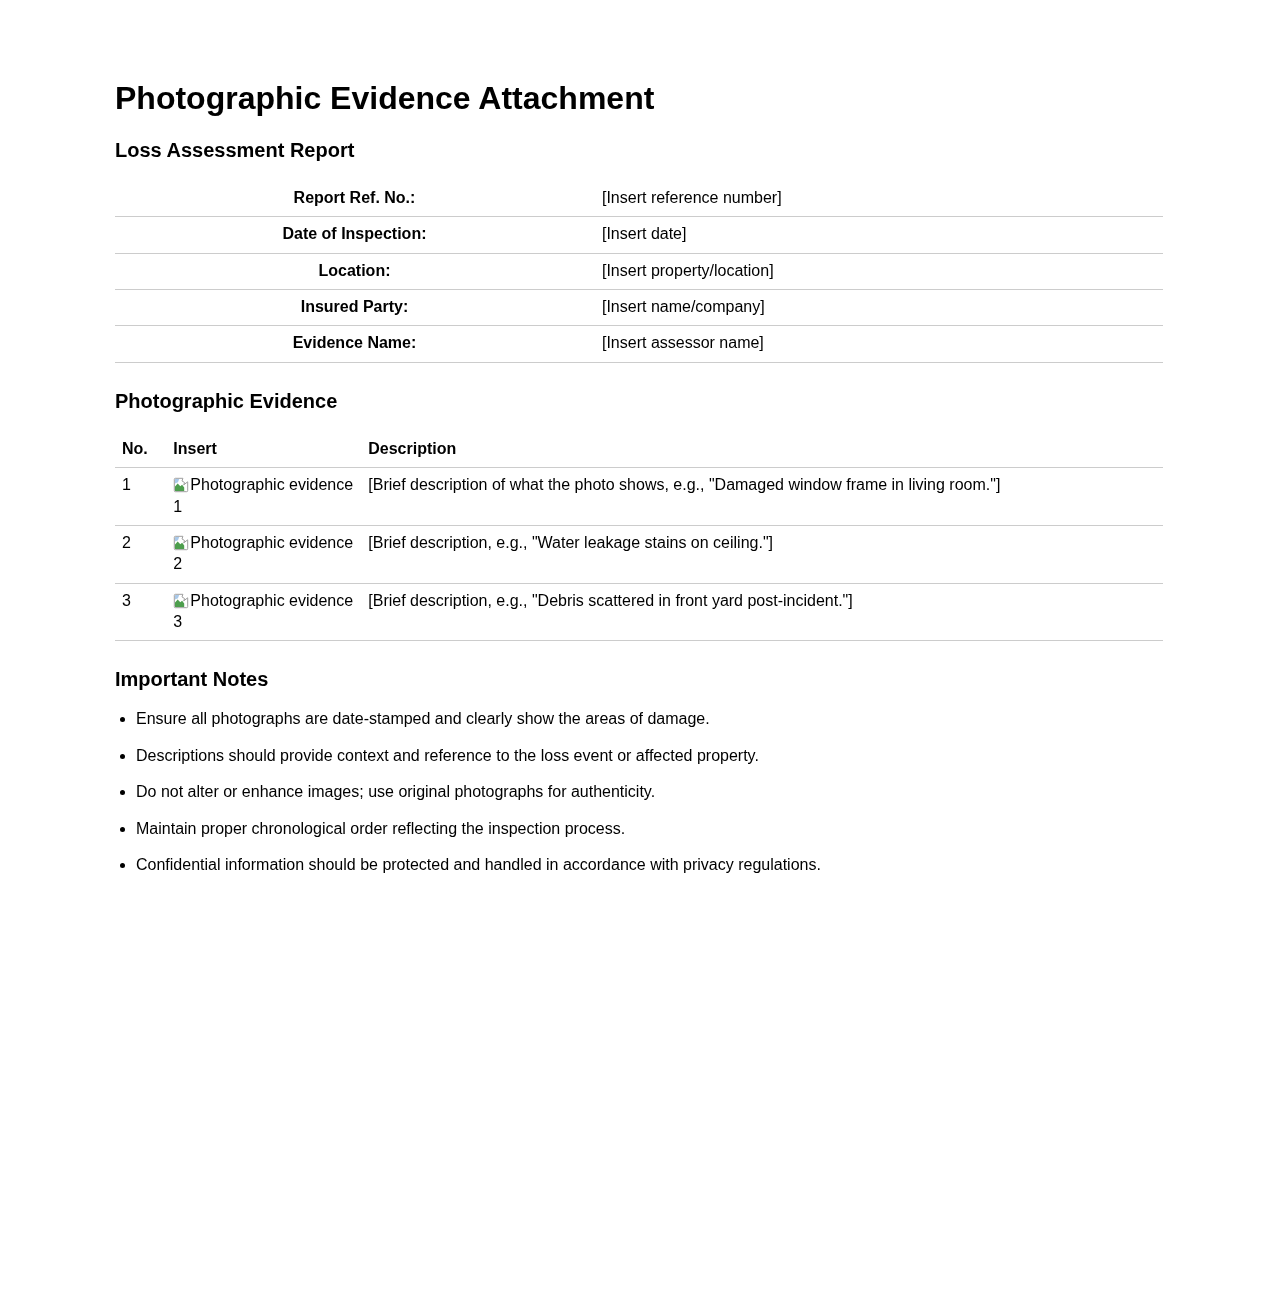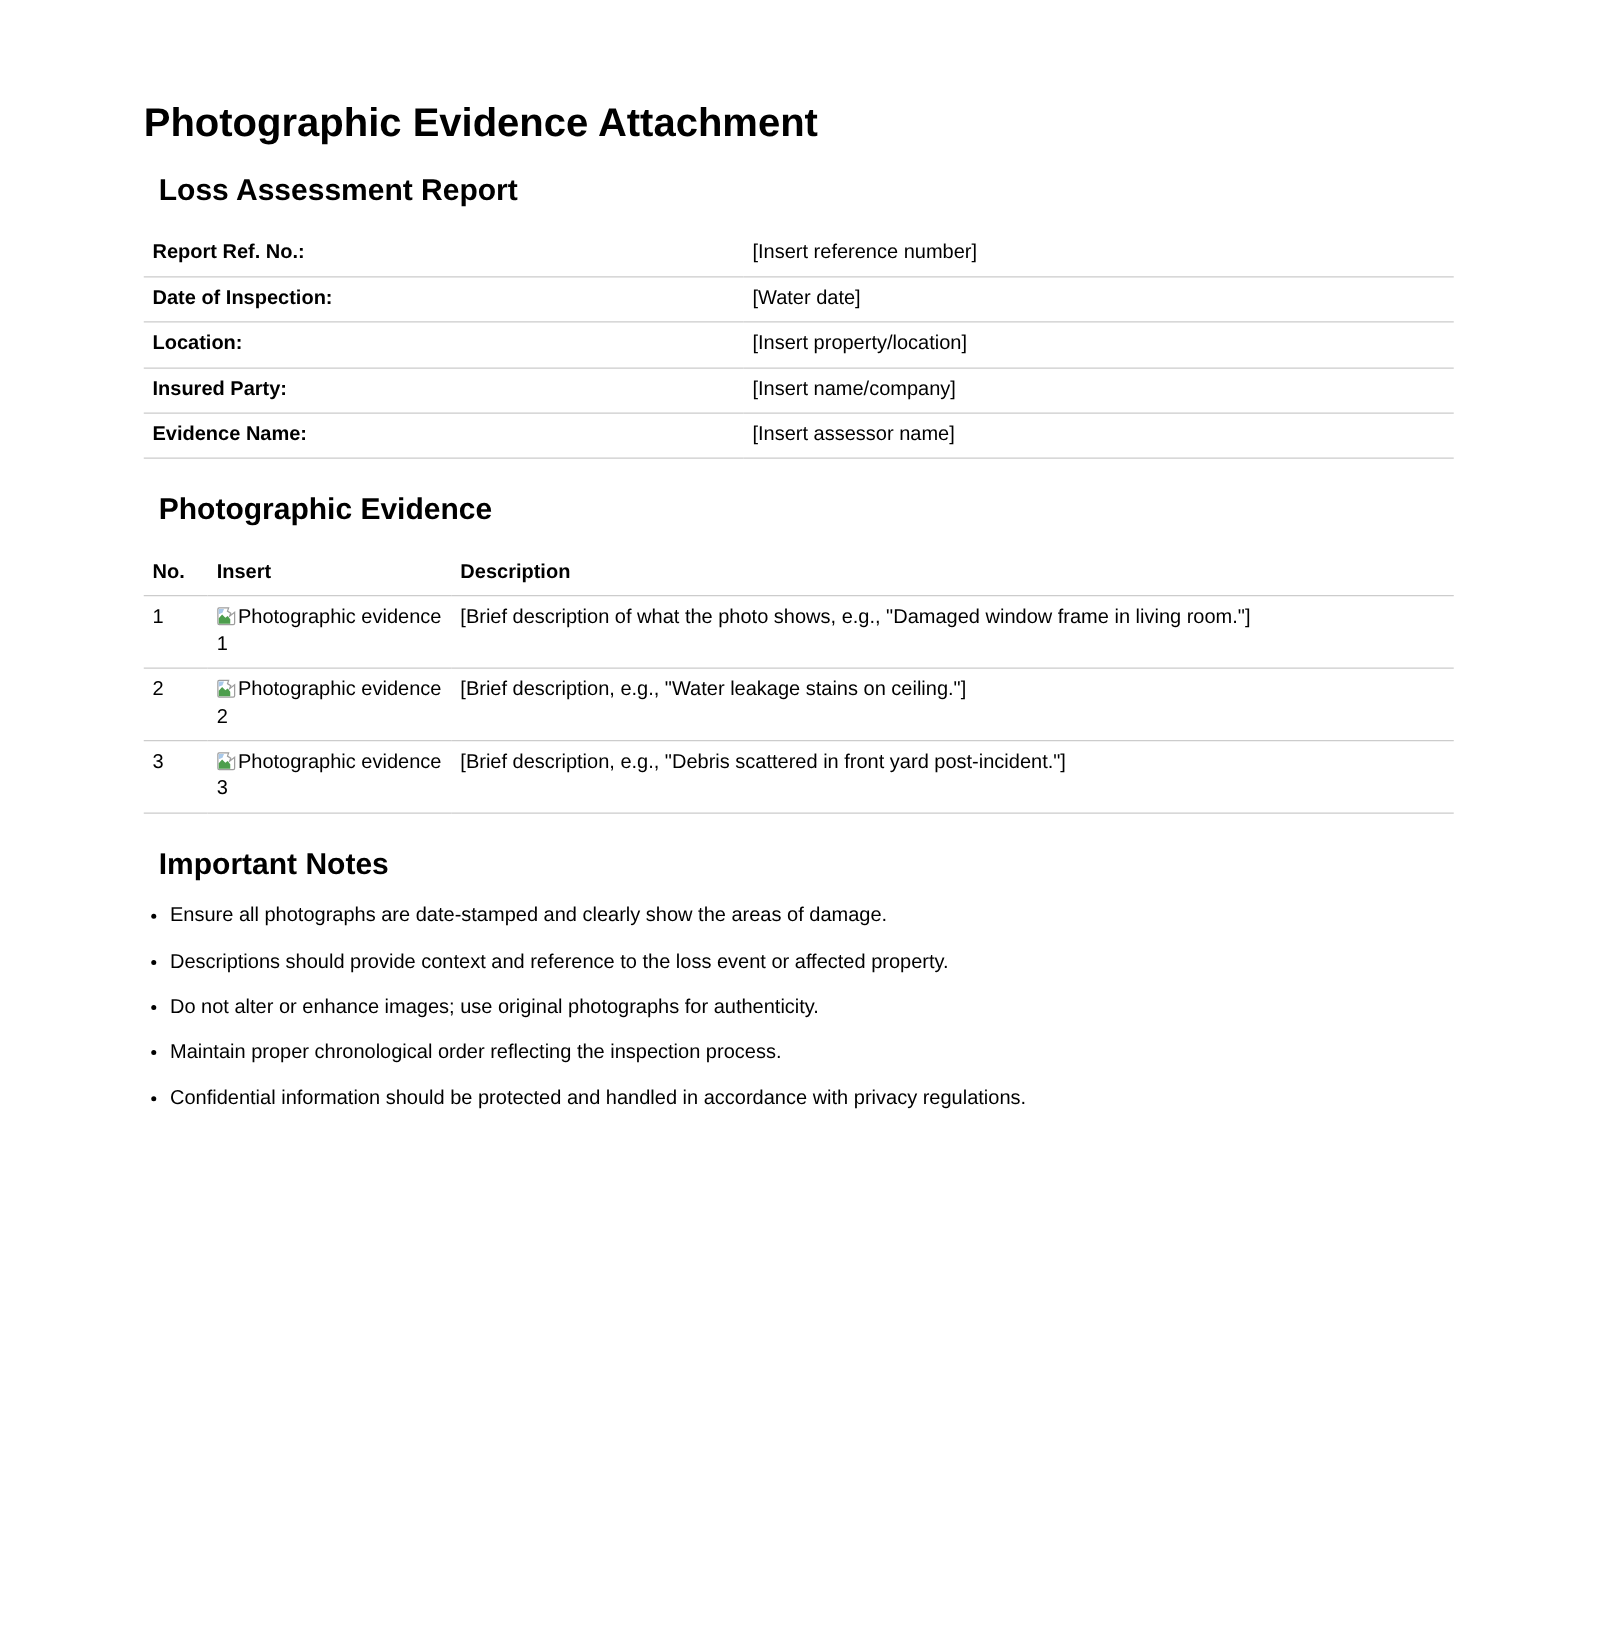--- a/index.html
+++ b/index.html
@@ -18,41 +18,41 @@
     font-size: 16px;
     line-height: 1.15;
   }
   h1 {
     font-size: 32px;
     font-weight: bold;
     margin: 0 0 21px 0;
     line-height: 1.15;
   }
   h2 {
-    font-size: 24px;
+    font-size: 20px;
     font-weight: bold;
-    margin: 27px 0 19px 12px;
+    margin: 27px 0 19px 0;
     line-height: 1.15;
   }
   h1 + h2 { margin-top: 22px; }
   table {
     width: 100%;
     border-collapse: collapse;
     table-layout: fixed;
   }
   th, td {
     padding: 8px 8px 9px 7px;
     border-bottom: 1px solid #cccccc;
     text-align: left;
     vertical-align: top;
     font-size: 16px;
     line-height: 1.15;
   }
   th { font-weight: bold; }
-  .report-table .label-cell { font-weight: bold; }
+  .report-table .label-cell { font-weight: bold; text-align: center; }
   .report-table col.c-label { width: 45.8%; }
   .report-table col.c-value { width: 54.2%; }
   .photos-table col.c-no    { width: 4.9%;  }
   .photos-table col.c-photo { width: 18.6%; }
   .photos-table col.c-desc  { width: 76.5%; }
   .broken-img-icon {
     display: inline-block;
     vertical-align: -3px;
     margin-right: 1px;
   }
@@ -79,21 +79,21 @@
         <col class="c-label">
         <col class="c-value">
       </colgroup>
     <tbody>
       <tr>
         <td class="label-cell">Report Ref. No.:</td>
         <td>[Insert reference number]</td>
       </tr>
       <tr>
         <td class="label-cell">Date of Inspection:</td>
-        <td>[Water date]</td>
+        <td>[Insert date]</td>
       </tr>
       <tr>
         <td class="label-cell">Location:</td>
         <td>[Insert property/location]</td>
       </tr>
       <tr>
         <td class="label-cell">Insured Party:</td>
         <td>[Insert name/company]</td>
       </tr>
       <tr>

